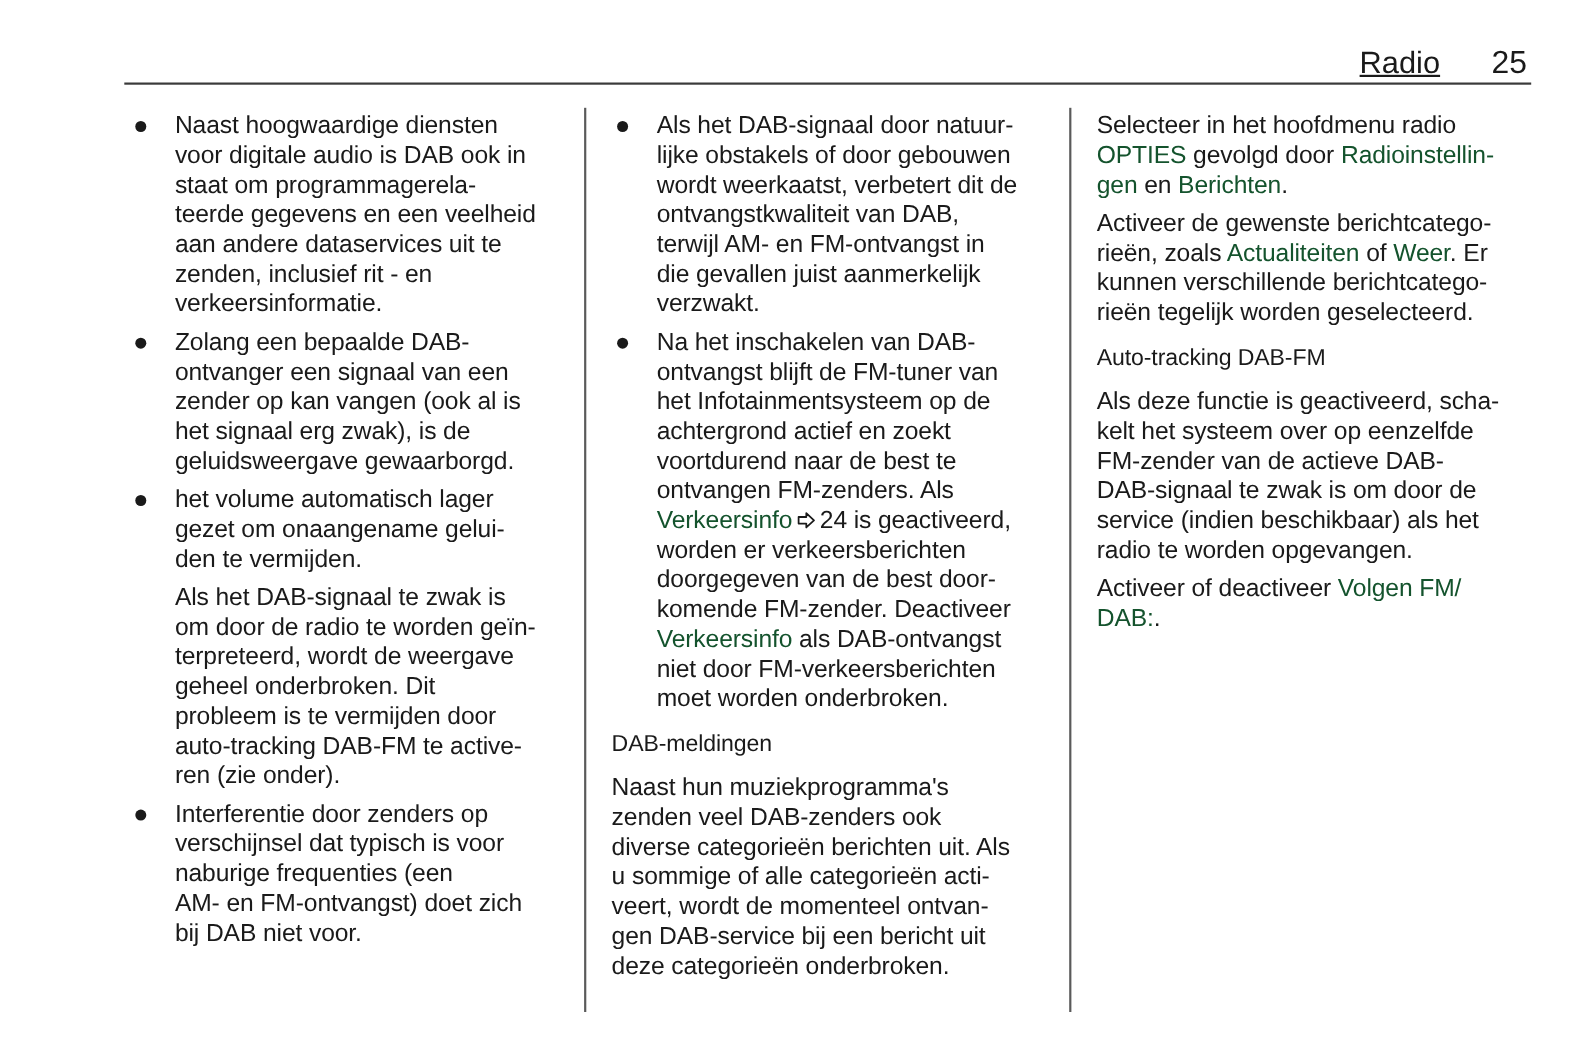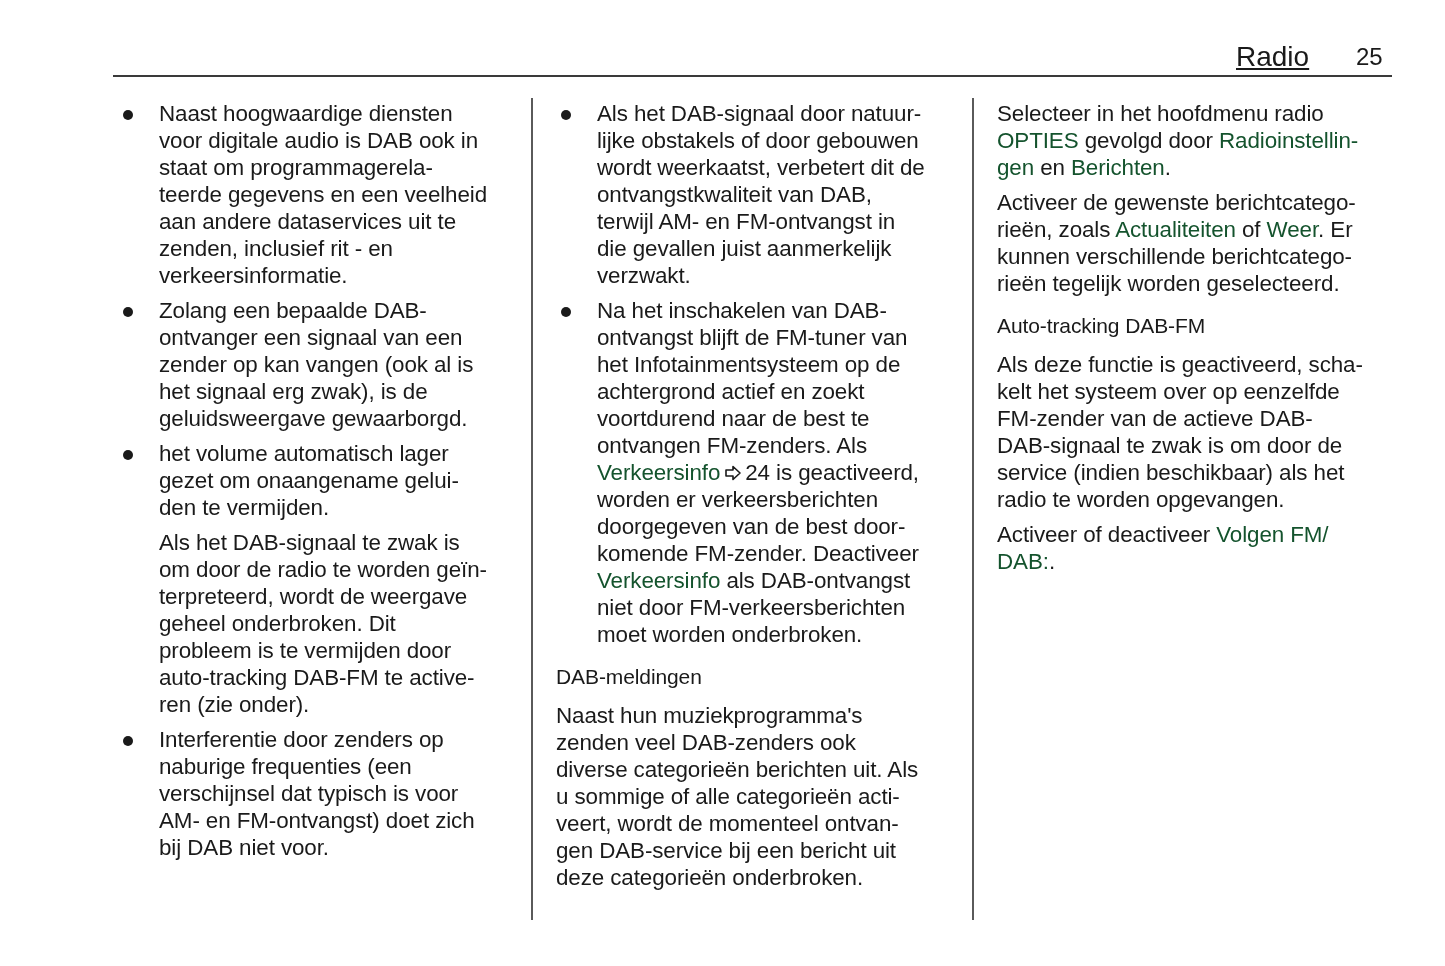--- a/index.html
+++ b/index.html
@@ -6,21 +6,21 @@
   body {
     width: 1445px; height: 966px; position: relative; overflow: hidden;
     font-family: "Liberation Sans", sans-serif; color: #1a1a1a;
   }
   .header-title {
     position: absolute; top: 40px; left: 1236px;
     font-size: 28px; line-height: 34px; color: #1a1a1a; text-decoration: underline;
   }
   .header-page {
     position: absolute; top: 40px; left: 1356px;
-    font-size: 24px; line-height: 34px; color: #1a1a1a;
+    font-size: 29px; line-height: 34px; color: #1a1a1a;
   }
   .header-rule {
     position: absolute; top: 75px; left: 113px; width: 1279px; height: 2px;
     background: #3a3a3a;
   }
   .col-divider {
     position: absolute; top: 98px; width: 2px; height: 822px; background: #5a5a5a;
   }
   .col {
     position: absolute; top: 100px;
@@ -83,22 +83,22 @@
     <span class="line">om door de radio te worden geïn-</span>
     <span class="line">terpreteerd, wordt de weergave</span>
     <span class="line">geheel onderbroken. Dit</span>
     <span class="line">probleem is te vermijden door</span>
     <span class="line">auto-tracking DAB-FM te active-</span>
     <span class="line">ren (zie onder).</span>
   </div>
   <div class="bullet-item">
     <span class="bullet"></span>
     <span class="line">Interferentie door zenders op</span>
+    <span class="line">verschijnsel dat typisch is voor</span>
     <span class="line">naburige frequenties (een</span>
-    <span class="line">verschijnsel dat typisch is voor</span>
     <span class="line">AM- en FM-ontvangst) doet zich</span>
     <span class="line">bij DAB niet voor.</span>
   </div>
 </div>
 
 <div class="col col2">
   <div class="bullet-item">
     <span class="bullet"></span>
     <span class="line">Als het DAB-signaal door natuur-</span>
     <span class="line">lijke obstakels of door gebouwen</span>

